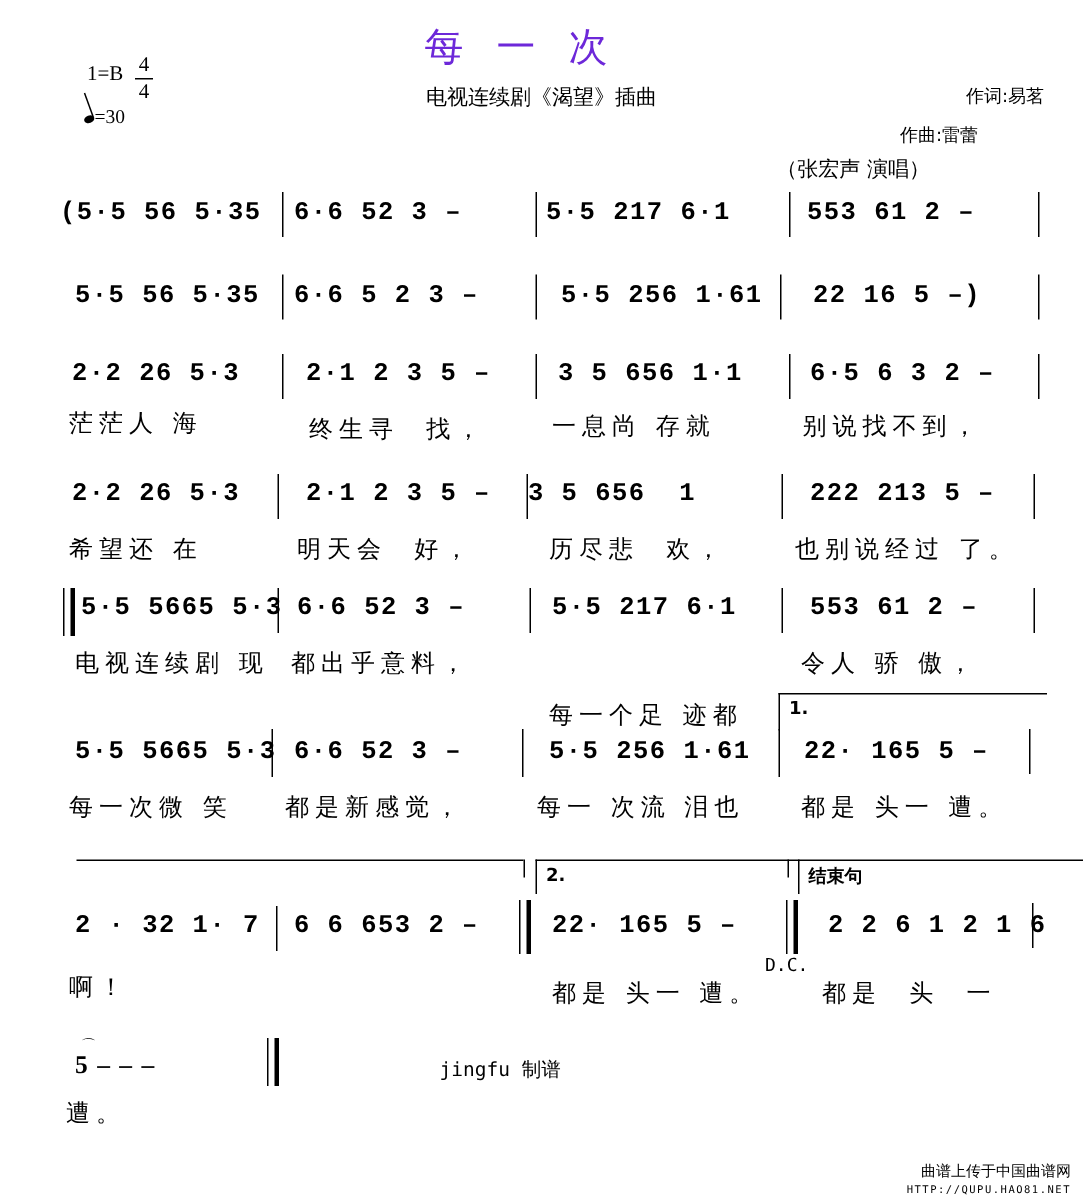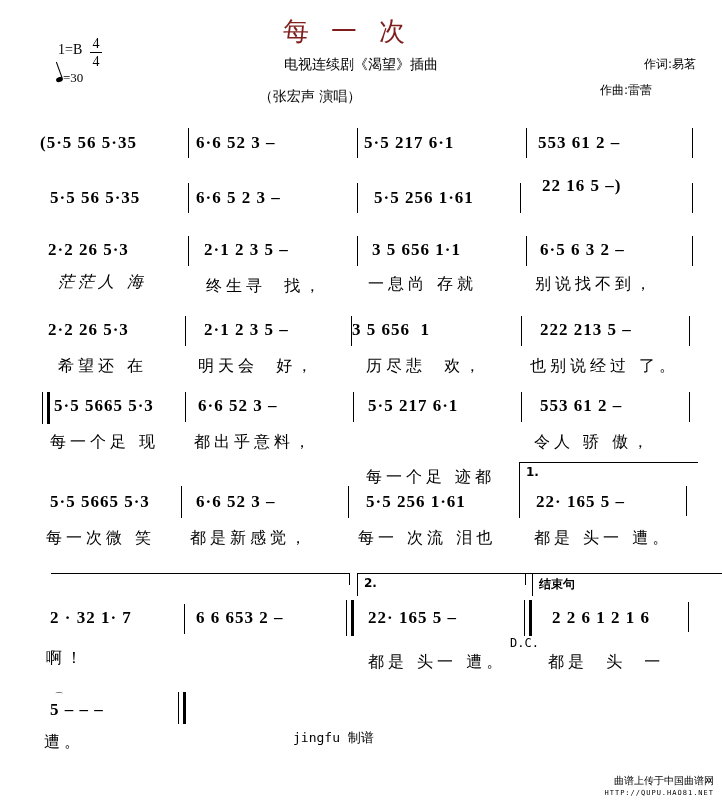--- a/index.html
+++ b/index.html
@@ -1,28 +1,28 @@
 <!DOCTYPE html>
 <html><head>
 <meta charset="utf-8">
 <style>
   html, body { margin:0; padding:0; background:#ffffff; }
   body { width:722px; height:800px; position:relative; overflow:hidden; font-family:"DejaVu Sans", sans-serif; color:#000; }
   .abs { position:absolute; }
-  .title { left:0; width:710px; top:14px; text-align:center; font-family:"DejaVu Serif", serif; font-size:26px; letter-spacing:22px; color:#7f1d1d; }
+  .title { left:0; width:710px; top:14px; text-align:center; font-family:"DejaVu Serif", serif; font-size:26px; letter-spacing:22px; color:#6d28d9; }
   .subtitle { left:0; width:722px; top:56px; text-align:center; font-size:14px; }
-  .singer { left:0; width:620px; top:88px; text-align:center; font-size:14px; }
+  .singer { left:0; width:620px; top:104px; text-align:right; font-size:14px; }
   .credit { font-size:12px; left:600px; }
   .key { left:58px; top:42px; font-family:"Liberation Serif", serif; font-size:14px; }
   .ts { left:90px; top:36px; width:12px; text-align:center; font-family:"Liberation Serif", serif; font-size:14px; line-height:15px; }
   .ts .line { border-top:1px solid #000; width:12px; margin:1px 0; }
   .tempo { left:56px; top:70px; font-family:"Liberation Serif", serif; font-size:13px; }
   .tempo .note { display:inline-block; width:7px; height:5px; background:#000; border-radius:50%; position:relative; transform:rotate(-20deg); }
   .tempo .stem { position:absolute; left:6px; top:-15px; width:1px; height:17px; background:#000; }
-  .notes { position:absolute; font-family:Liberation Serif, serif; font-weight:bold; font-size:17px; white-space:pre; letter-spacing:1px; }
+  .notes { position:absolute; font-family:Liberation Mono, monospace; font-weight:bold; font-size:17px; white-space:pre; letter-spacing:1px; }
   .lyr { position:absolute; font-size:16px; white-space:pre; letter-spacing:4px; }
   .bar { position:absolute; width:1px; background:#000; }
   .dbar { position:absolute; width:4px; border-left:1px solid #000; border-right:3px solid #000; }
   .volta { position:absolute; border-top:1px solid #000; border-left:1px solid #000; font-size:12px; font-weight:bold; padding:2px 0 0 6px; }
   .small { position:absolute; font-size:12px; font-family:"DejaVu Sans Mono", monospace; }
   .footer1 { right:8px; top:774px; font-size:10px;margin-left:12px; }
   .footer2 { right:8px; top:789px; font-size:7px; letter-spacing:1px; font-family:"DejaVu Sans Mono", monospace; }
 </style>
 </head>
 <body>
@@ -50,59 +50,59 @@
 <div class="bar" style="left:526px;top:128px;height:30px;"></div>
 <div class="notes" style="left:538px;top:133px;">553 61 2 –</div>
 <div class="bar" style="left:692px;top:128px;height:30px;"></div>
 
 <div class="notes" style="left:50px;top:188px;">5·5 56 5·35</div>
 <div class="bar" style="left:188px;top:183px;height:30px;"></div>
 <div class="notes" style="left:196px;top:188px;">6·6 5 2 3 –</div>
 <div class="bar" style="left:357px;top:183px;height:30px;"></div>
 <div class="notes" style="left:374px;top:188px;">5·5 256 1·61</div>
 <div class="bar" style="left:520px;top:183px;height:30px;"></div>
-<div class="notes" style="left:542px;top:176px;">22 16 5 –)</div>
+<div class="notes" style="left:542px;top:188px;">22 16 5 –)</div>
 <div class="bar" style="left:692px;top:183px;height:30px;"></div>
 
 <div class="notes" style="left:48px;top:240px;">2·2 26 5·3</div>
 <div class="bar" style="left:188px;top:236px;height:30px;"></div>
 <div class="notes" style="left:204px;top:240px;">2·1 2 3 5 –</div>
 <div class="bar" style="left:357px;top:236px;height:30px;"></div>
 <div class="notes" style="left:372px;top:240px;">3 5 656 1·1</div>
 <div class="bar" style="left:526px;top:236px;height:30px;"></div>
 <div class="notes" style="left:540px;top:240px;">6·5 6 3 2 –</div>
 <div class="bar" style="left:692px;top:236px;height:30px;"></div>
-<div class="lyr" style="left:58px;top:272px;font-style:italic;">茫茫人 海</div>
+<div class="lyr" style="left:46px;top:272px;">茫茫人 海</div>
 <div class="lyr" style="left:206px;top:276px;">终生寻  找，</div>
 <div class="lyr" style="left:368px;top:274px;">一息尚 存就</div>
 <div class="lyr" style="left:535px;top:274px;text-align:center;">别说找不到，</div>
 
 <div class="notes" style="left:48px;top:320px;">2·2 26 5·3</div>
 <div class="bar" style="left:185px;top:316px;height:30px;"></div>
 <div class="notes" style="left:204px;top:320px;">2·1 2 3 5 –</div>
 <div class="bar" style="left:351px;top:316px;height:30px;"></div>
 <div class="notes" style="left:352px;top:320px;">3 5 656  1</div>
 <div class="bar" style="left:521px;top:316px;height:30px;"></div>
 <div class="notes" style="left:540px;top:320px;">222 213 5 –</div>
 <div class="bar" style="left:689px;top:316px;height:30px;"></div>
-<div class="lyr" style="left:58px;top:356px;text-align:right;">希望还 在</div>
+<div class="lyr" style="left:46px;top:356px;text-align:right;">希望还 在</div>
 <div class="lyr" style="left:198px;top:356px;">明天会  好，</div>
 <div class="lyr" style="left:366px;top:356px;">历尽悲  欢，</div>
 <div class="lyr" style="left:530px;top:356px;">也别说经过 了。</div>
 
 <div class="dbar" style="left:42px;top:392px;height:32px;"></div>
 <div class="notes" style="left:54px;top:396px;">5·5 5665 5·3</div>
 <div class="bar" style="left:185px;top:392px;height:30px;"></div>
 <div class="notes" style="left:198px;top:396px;">6·6 52 3 –</div>
 <div class="bar" style="left:353px;top:392px;height:30px;"></div>
 <div class="notes" style="left:368px;top:396px;">5·5 217 6·1</div>
 <div class="bar" style="left:521px;top:392px;height:30px;"></div>
 <div class="notes" style="left:540px;top:396px;">553 61 2 –</div>
 <div class="bar" style="left:689px;top:392px;height:30px;"></div>
-<div class="lyr" style="left:50px;top:432px;">每一个足 现</div>
+<div class="lyr" style="left:50px;top:432px;">电视连续剧 现</div>
 <div class="lyr" style="left:194px;top:432px;">都出乎意料，</div>
 <div class="lyr" style="left:366px;top:432px;margin-top:35px;">每一个足 迹都</div>
 <div class="lyr" style="left:534px;top:432px;">令人 骄 傲，</div>
 
 <div class="volta" style="left:519px;top:462px;width:172px;height:22px;">1.</div>
 <div class="notes" style="left:50px;top:492px;">5·5 5665 5·3</div>
 <div class="bar" style="left:181px;top:486px;height:32px;"></div>
 <div class="notes" style="left:196px;top:492px;">6·6 52 3 –</div>
 <div class="bar" style="left:348px;top:486px;height:32px;"></div>
 <div class="notes" style="left:366px;top:492px;">5·5 256 1·61</div>
@@ -129,16 +129,16 @@
 <div class="notes" style="left:552px;top:608px;">2 2 6 1 2 1 6</div>
 <div class="bar" style="left:688px;top:602px;height:30px;"></div>
 <div class="lyr" style="left:46px;top:648px;">啊！</div>
 <div class="lyr" style="left:368px;top:652px;">都是 头一 遭。</div>
 <div class="lyr" style="left:548px;top:652px;">都是  头  一</div>
 
 <div class="abs" style="left:54px;top:690px;font-size:10px;">⌒</div>
 <div class="notes" style="left:50px;top:700px;font-family:'Liberation Serif', serif;">5 – – –</div>
 <div class="dbar" style="left:178px;top:692px;height:32px;"></div>
 <div class="lyr" style="left:44px;top:732px;">遭。</div>
-<div class="small" style="left:293px;top:704px;font-size:13px;margin-top:25px;">jingfu 制谱</div>
+<div class="small" style="left:293px;top:704px;font-size:13px;">jingfu 制谱</div>
 
 <div class="abs footer1">曲谱上传于中国曲谱网</div>
 <div class="abs footer2">HTTP://QUPU.HAO81.NET</div>
 
 </body></html>

